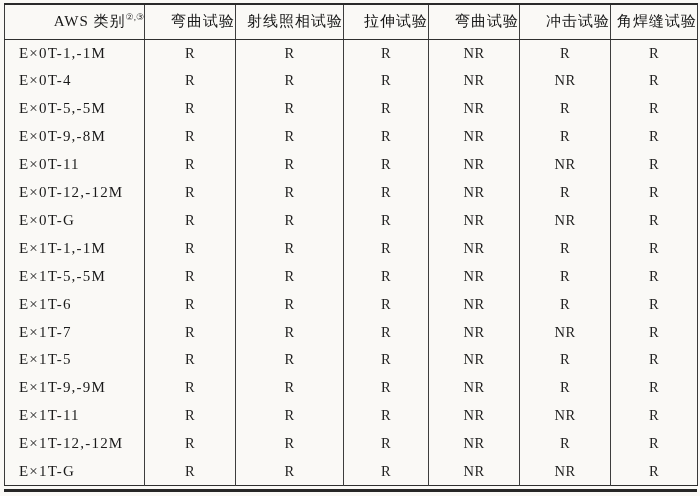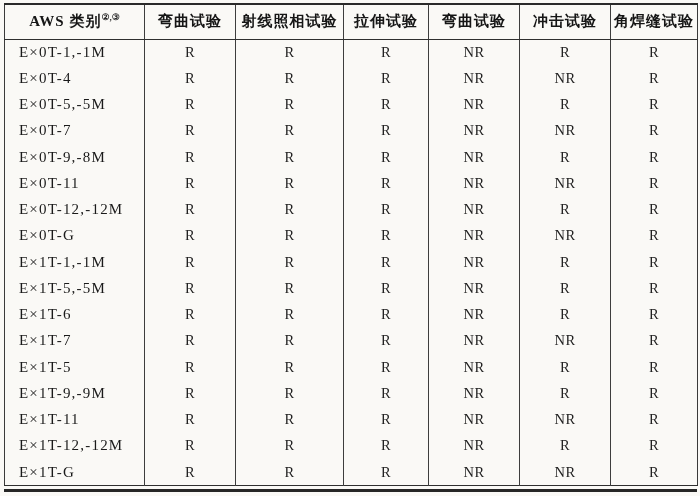--- a/index.html
+++ b/index.html
@@ -37,23 +37,23 @@
   }
   table.spec-table th:first-child,
   table.spec-table td:first-child {
     border-left: none;
   }
   thead tr {
     height: 35px;
   }
   thead th {
     border-bottom: 1.5px solid #2f2f2f;
-    font-weight: bold;
+    font-weight: normal;
     font-size: 15px;
-    text-align: center;
+    text-align: right;
     letter-spacing: 1px;
     color: #161616;
   }
   thead th sup {
     font-size: 9px;
     letter-spacing: 0;
     vertical-align: 6px;
     color: #2a2a2a;
   }
   tbody tr {
@@ -130,29 +130,20 @@
           <td class="label">E×0T-5,-5M</td>
           <td class="value">R</td>
           <td class="value">R</td>
           <td class="value">R</td>
           <td class="value">NR</td>
           <td class="value">R</td>
           <td class="value">R</td>
         </tr>
 
 
-        <tr>
-          <td class="label">E×0T-7</td>
-          <td class="value">R</td>
-          <td class="value">R</td>
-          <td class="value">R</td>
-          <td class="value">NR</td>
-          <td class="value">NR</td>
-          <td class="value">R</td>
-        </tr>
 
 
         <tr>
           <td class="label">E×0T-9,-8M</td>
           <td class="value">R</td>
           <td class="value">R</td>
           <td class="value">R</td>
           <td class="value">NR</td>
           <td class="value">R</td>
           <td class="value">R</td>

